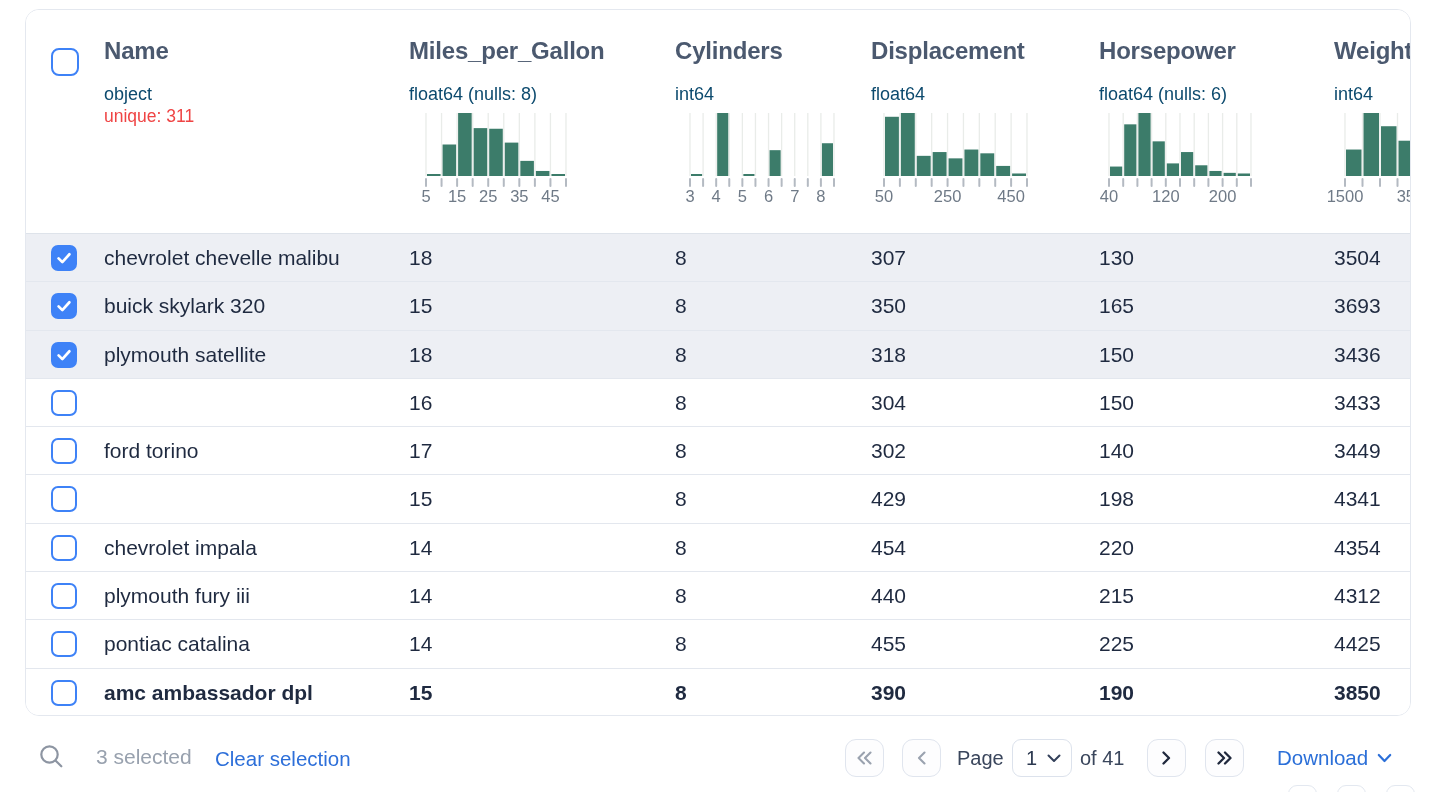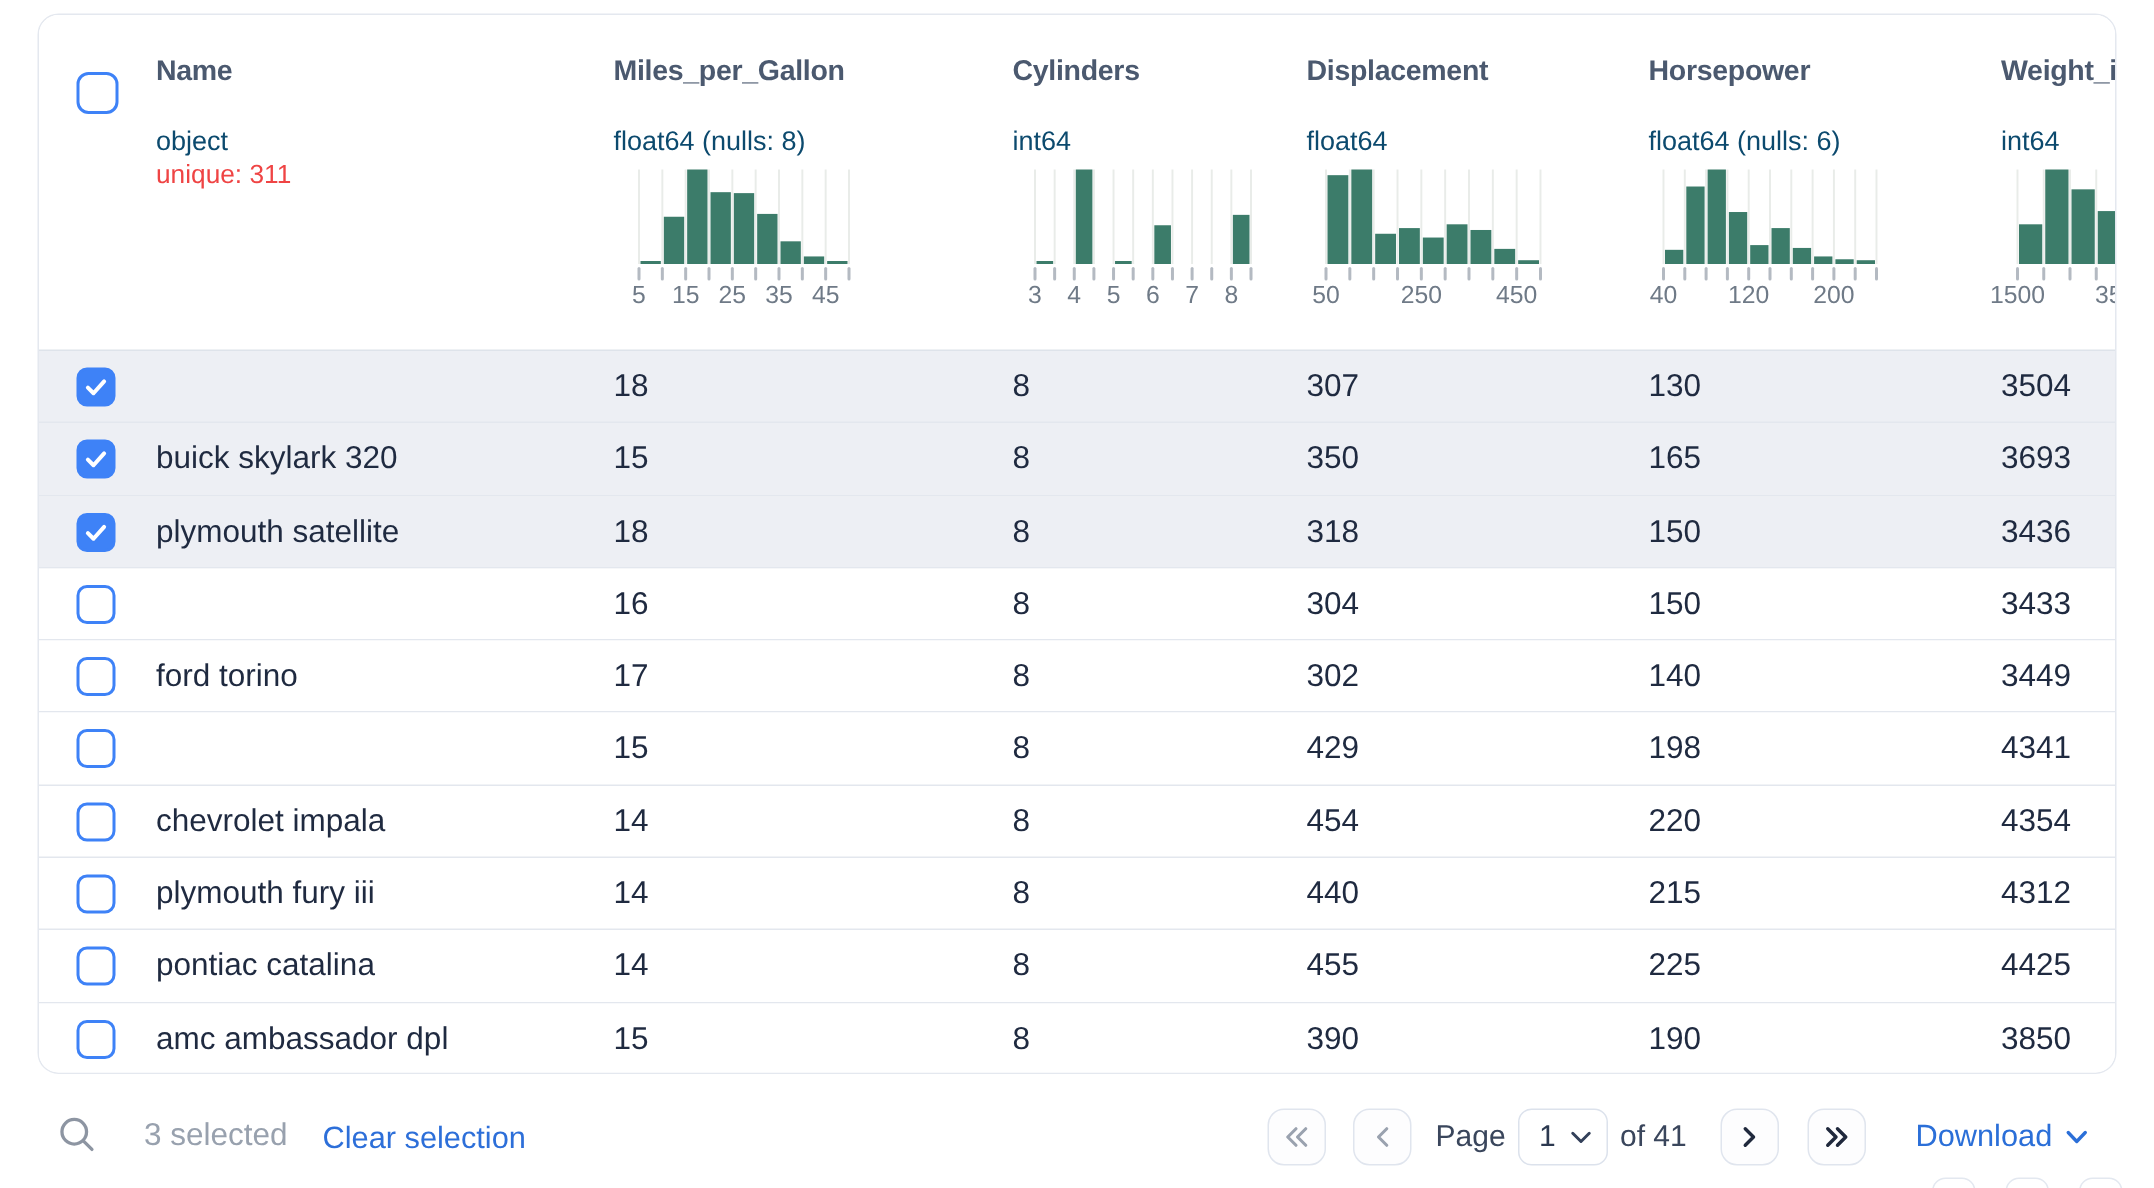--- a/index.html
+++ b/index.html
@@ -1,28 +1,28 @@
 <!DOCTYPE html>
 <html><head>
 <meta charset="utf-8">
 <title>Data Table</title>
 <style>
   html,body{margin:0;padding:0;background:#ffffff;width:1436px;height:792px;overflow:hidden;
     font-family:"Liberation Sans","DejaVu Sans",sans-serif;}
   .card{position:absolute;left:25px;top:9px;width:1386px;height:707px;background:#fff;
     border:1.5px solid #e4e8ef;border-radius:14px;overflow:hidden;box-sizing:border-box;}
   .header{position:absolute;left:0;top:0;right:0;height:224px;border-bottom:1px solid #dee3ea;box-sizing:border-box;background:#fff;}
-  .col-title{position:absolute;top:27px;font-size:19px;font-weight:bold;color:#4b596f;letter-spacing:-0.2px;white-space:nowrap;cursor:pointer;}
+  .col-title{position:absolute;top:27px;font-size:24px;font-weight:bold;color:#4b596f;letter-spacing:-0.2px;white-space:nowrap;cursor:pointer;}
   .col-dtype{position:absolute;top:58px;font-size:18px;color:#0c4a6e;white-space:nowrap;margin-top:16px;}
   .col-extra{position:absolute;top:96px;font-size:17.5px;color:#ef4444;white-space:nowrap;}
   .hist{position:absolute;top:103px;cursor:crosshair;}
   .hist svg{overflow:visible;display:block;}
   .rows{position:absolute;left:0;top:224px;right:0;bottom:0;}
   .row{position:relative;height:48.3px;border-bottom:1px solid #e3e7ee;box-sizing:border-box;background:#fff;}
-  .row:last-child{border-bottom:none;}
+  .row:last-child{border-bottom:none;font-weight:bold;}
   .row.selected{background:#edeff4;}
   .cell{position:absolute;top:0;font-size:21px;color:#1f2a40;line-height:47px;white-space:nowrap;}
   .cb{position:absolute;box-sizing:border-box;width:26px;height:26px;border:2px solid #3e82f7;border-radius:7px;
     background:#fff;display:flex;align-items:center;justify-content:center;cursor:pointer;}
   .cb svg{display:none;}
   .cb.checked{background:#3e82f7;border-color:#3e82f7;}
   .cb.checked svg{display:block;}
   .header-cb{left:25px;top:38px;width:28px;height:28px;border-radius:8px;border-width:2.4px;}
   .row-cb{left:25px;top:11px;}
   .footer{position:absolute;left:0;top:0;width:1436px;height:792px;pointer-events:none;}
@@ -248,20 +248,21 @@
         </svg>
       </div>
     </div>
   <div class="rows" id="rows">
       <div class="row selected">
         <div class="cb row-cb checked">
           <svg viewBox="0 0 24 24" width="20" height="20">
             <path d="M5.5 12.5 L10 17 L18.5 7.5" fill="none" stroke="#fff" stroke-width="3.2" stroke-linecap="round" stroke-linejoin="round"></path>
           </svg>
         </div>
+        <div class="cell" style="left: 78px;">chevrolet chevelle malibu</div>
         <div class="cell" style="left: 383px;">18</div>
         <div class="cell" style="left: 649px;">8</div>
         <div class="cell" style="left: 845px;">307</div>
         <div class="cell" style="left: 1073px;">130</div>
         <div class="cell" style="left: 1308px;">3504</div>
       </div>
       <div class="row selected">
         <div class="cb row-cb checked">
           <svg viewBox="0 0 24 24" width="20" height="20">
             <path d="M5.5 12.5 L10 17 L18.5 7.5" fill="none" stroke="#fff" stroke-width="3.2" stroke-linecap="round" stroke-linejoin="round"></path>

